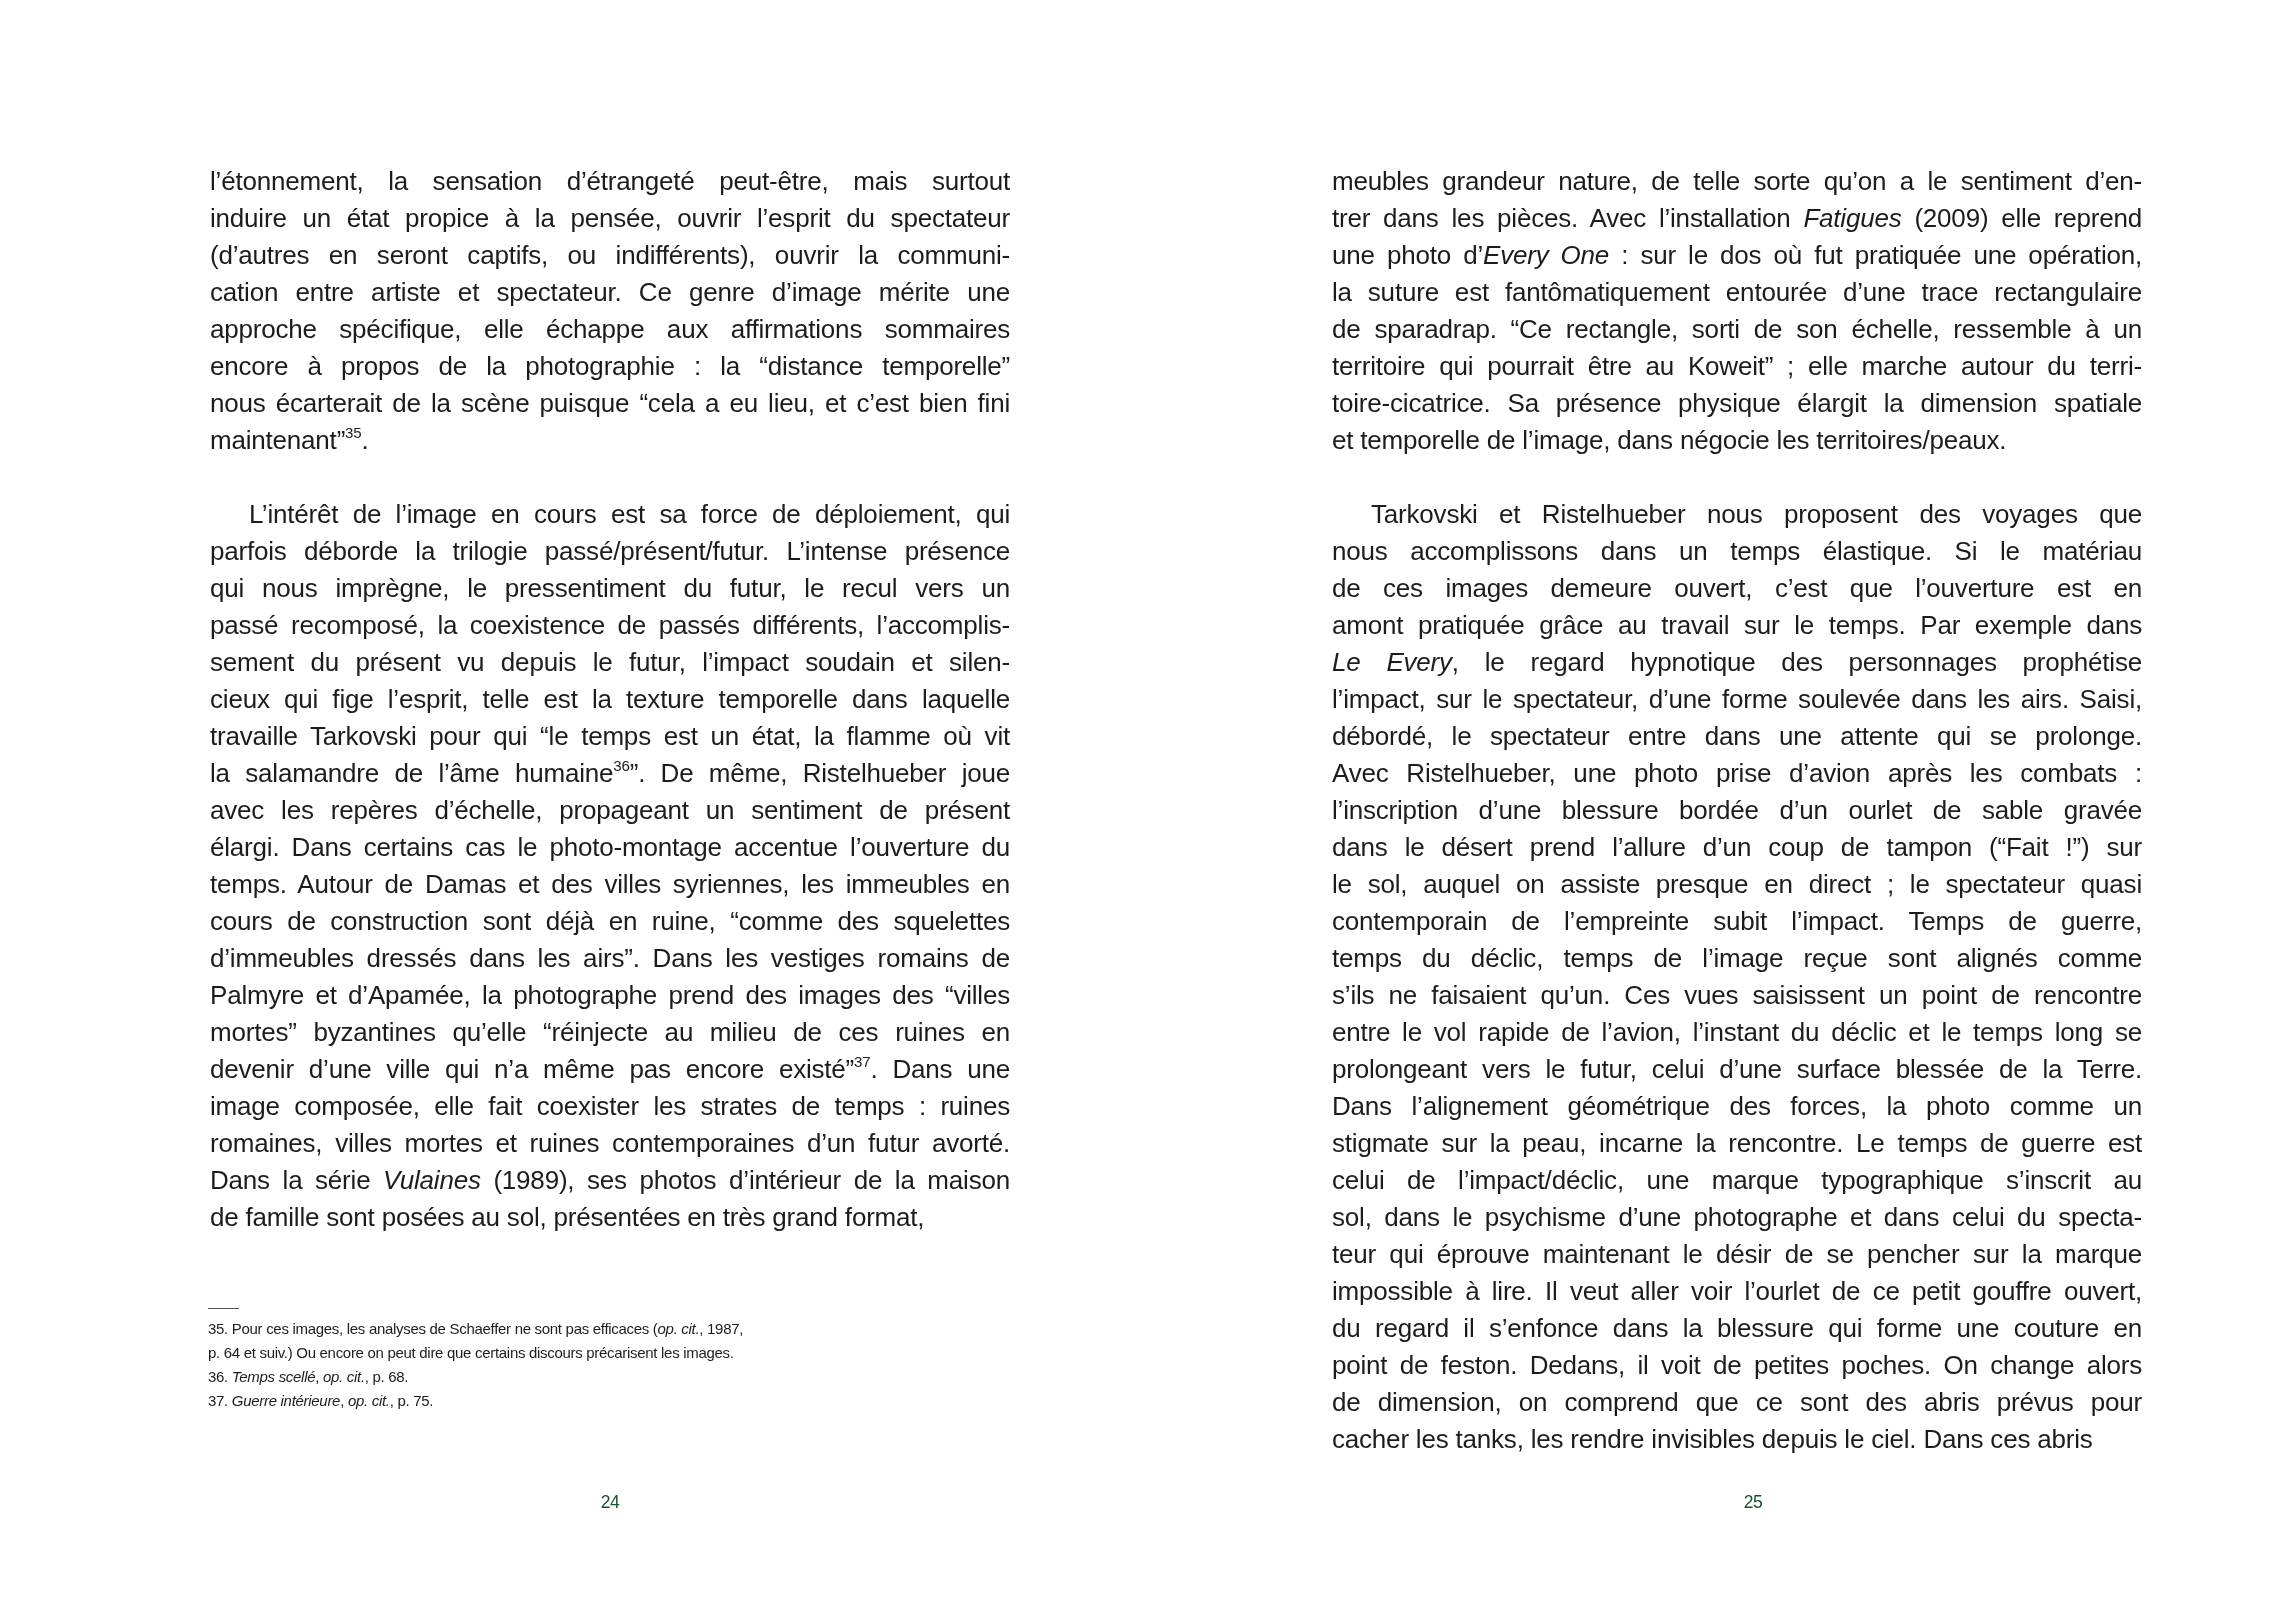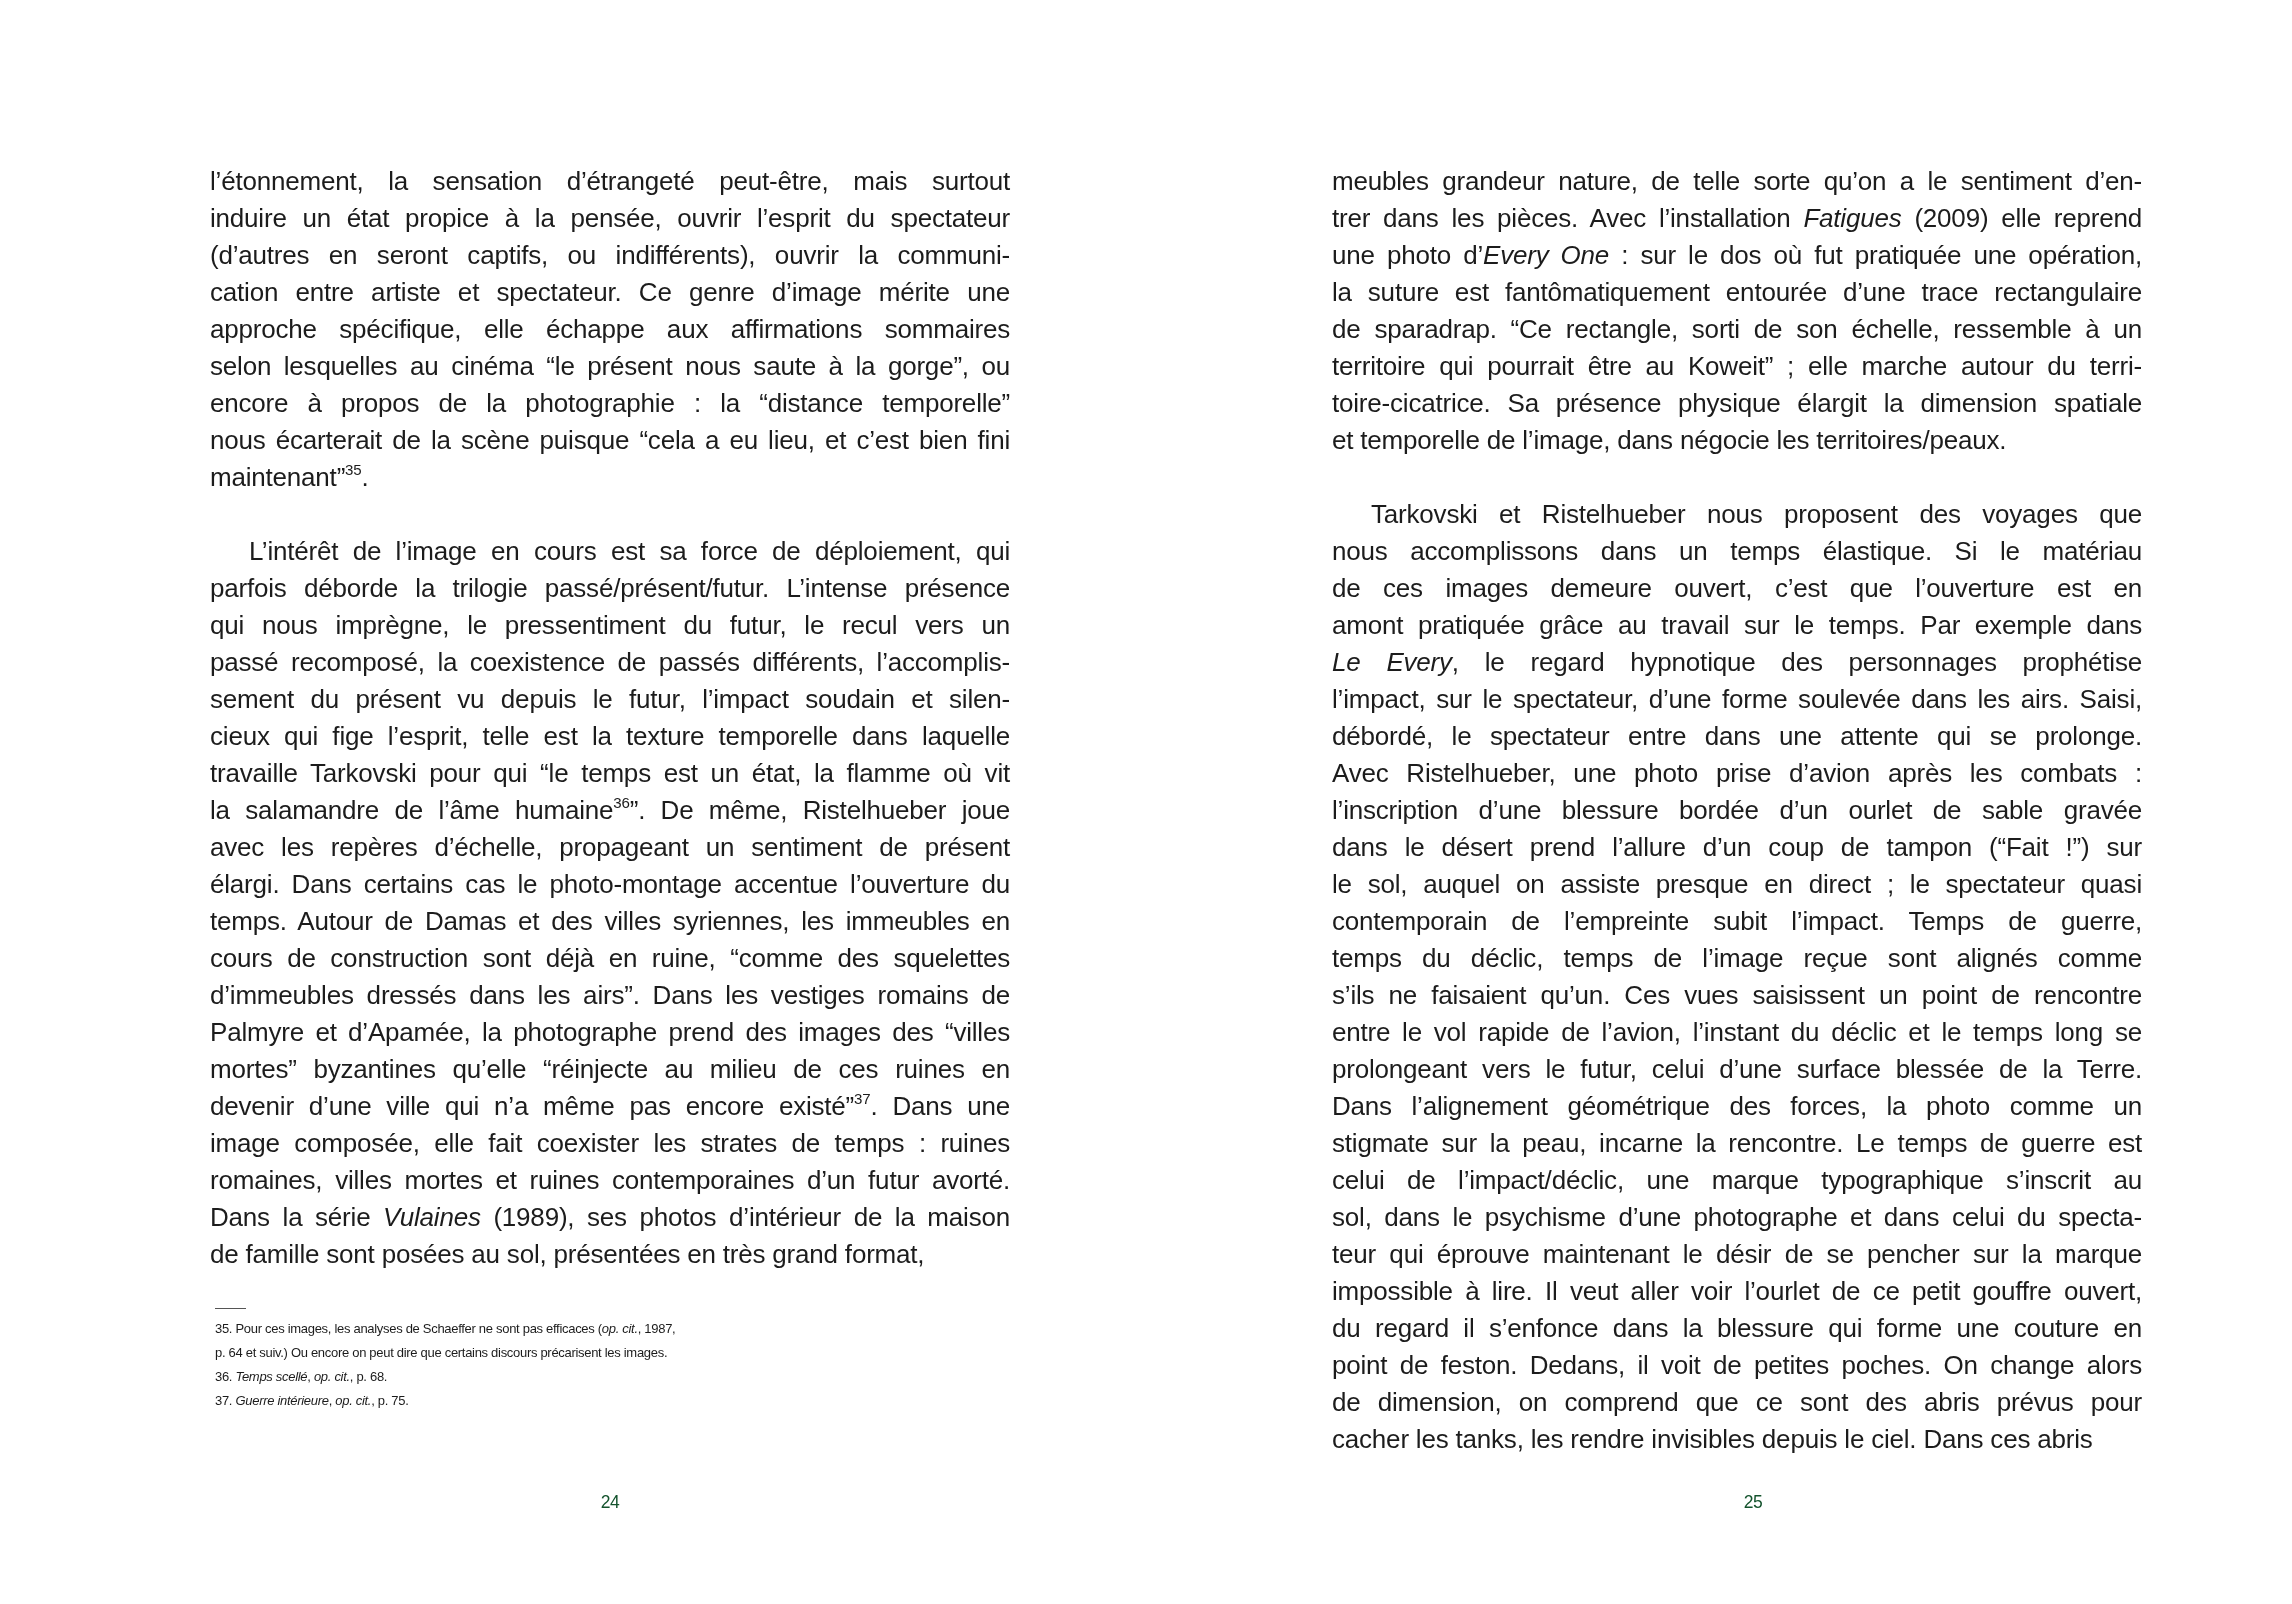--- a/index.html
+++ b/index.html
@@ -47,24 +47,24 @@
     .blank { display: block; height: 37px; }
     .it { font-style: italic; }
     sup {
       font-size: 0.58em;
       line-height: 0;
       vertical-align: 0.75em;
     }
 
     .footnotes {
       position: absolute;
-      left: 183px;
+      left: 176px;
       top: 1308px;
       width: 800px;
-      font-size: 13px;
+      font-size: 15px;
       line-height: 24px;
       letter-spacing: -0.3px;
     }
     .fn-rule {
       display: block;
       width: 31px;
       height: 0;
       border-top: 1px solid #555;
       margin-bottom: 7.8px;
     }
@@ -87,21 +87,20 @@
 <body>
 
 <div class="page" id="page-left">
   <div class="column">
       <div>
         <span class="line">l’étonnement, la sensation d’étrangeté peut-être, mais surtout</span>
         <span class="line">induire un état propice à la pensée, ouvrir l’esprit du spectateur</span>
         <span class="line">(d’autres en seront captifs, ou indifférents), ouvrir la communi-</span>
         <span class="line">cation entre artiste et spectateur. Ce genre d’image mérite une</span>
         <span class="line">approche spécifique, elle échappe aux affirmations sommaires</span>
-        <span class="line">selon lesquelles au cinéma “le présent nous saute à la gorge”, ou</span>
         <span class="line">encore à propos de la photographie : la “distance temporelle”</span>
         <span class="line">nous écarterait de la scène puisque “cela a eu lieu, et c’est bien fini</span>
         <span class="line last">maintenant”<sup>35</sup>.</span>
       </div>
       <span class="blank"></span>
       <div>
         <span class="line indent">L’intérêt de l’image en cours est sa force de déploiement, qui</span>
         <span class="line">parfois déborde la trilogie passé/présent/futur. L’intense présence</span>
         <span class="line">qui nous imprègne, le pressentiment du futur, le recul vers un</span>
         <span class="line">passé recomposé, la coexistence de passés différents, l’accomplis-</span>

